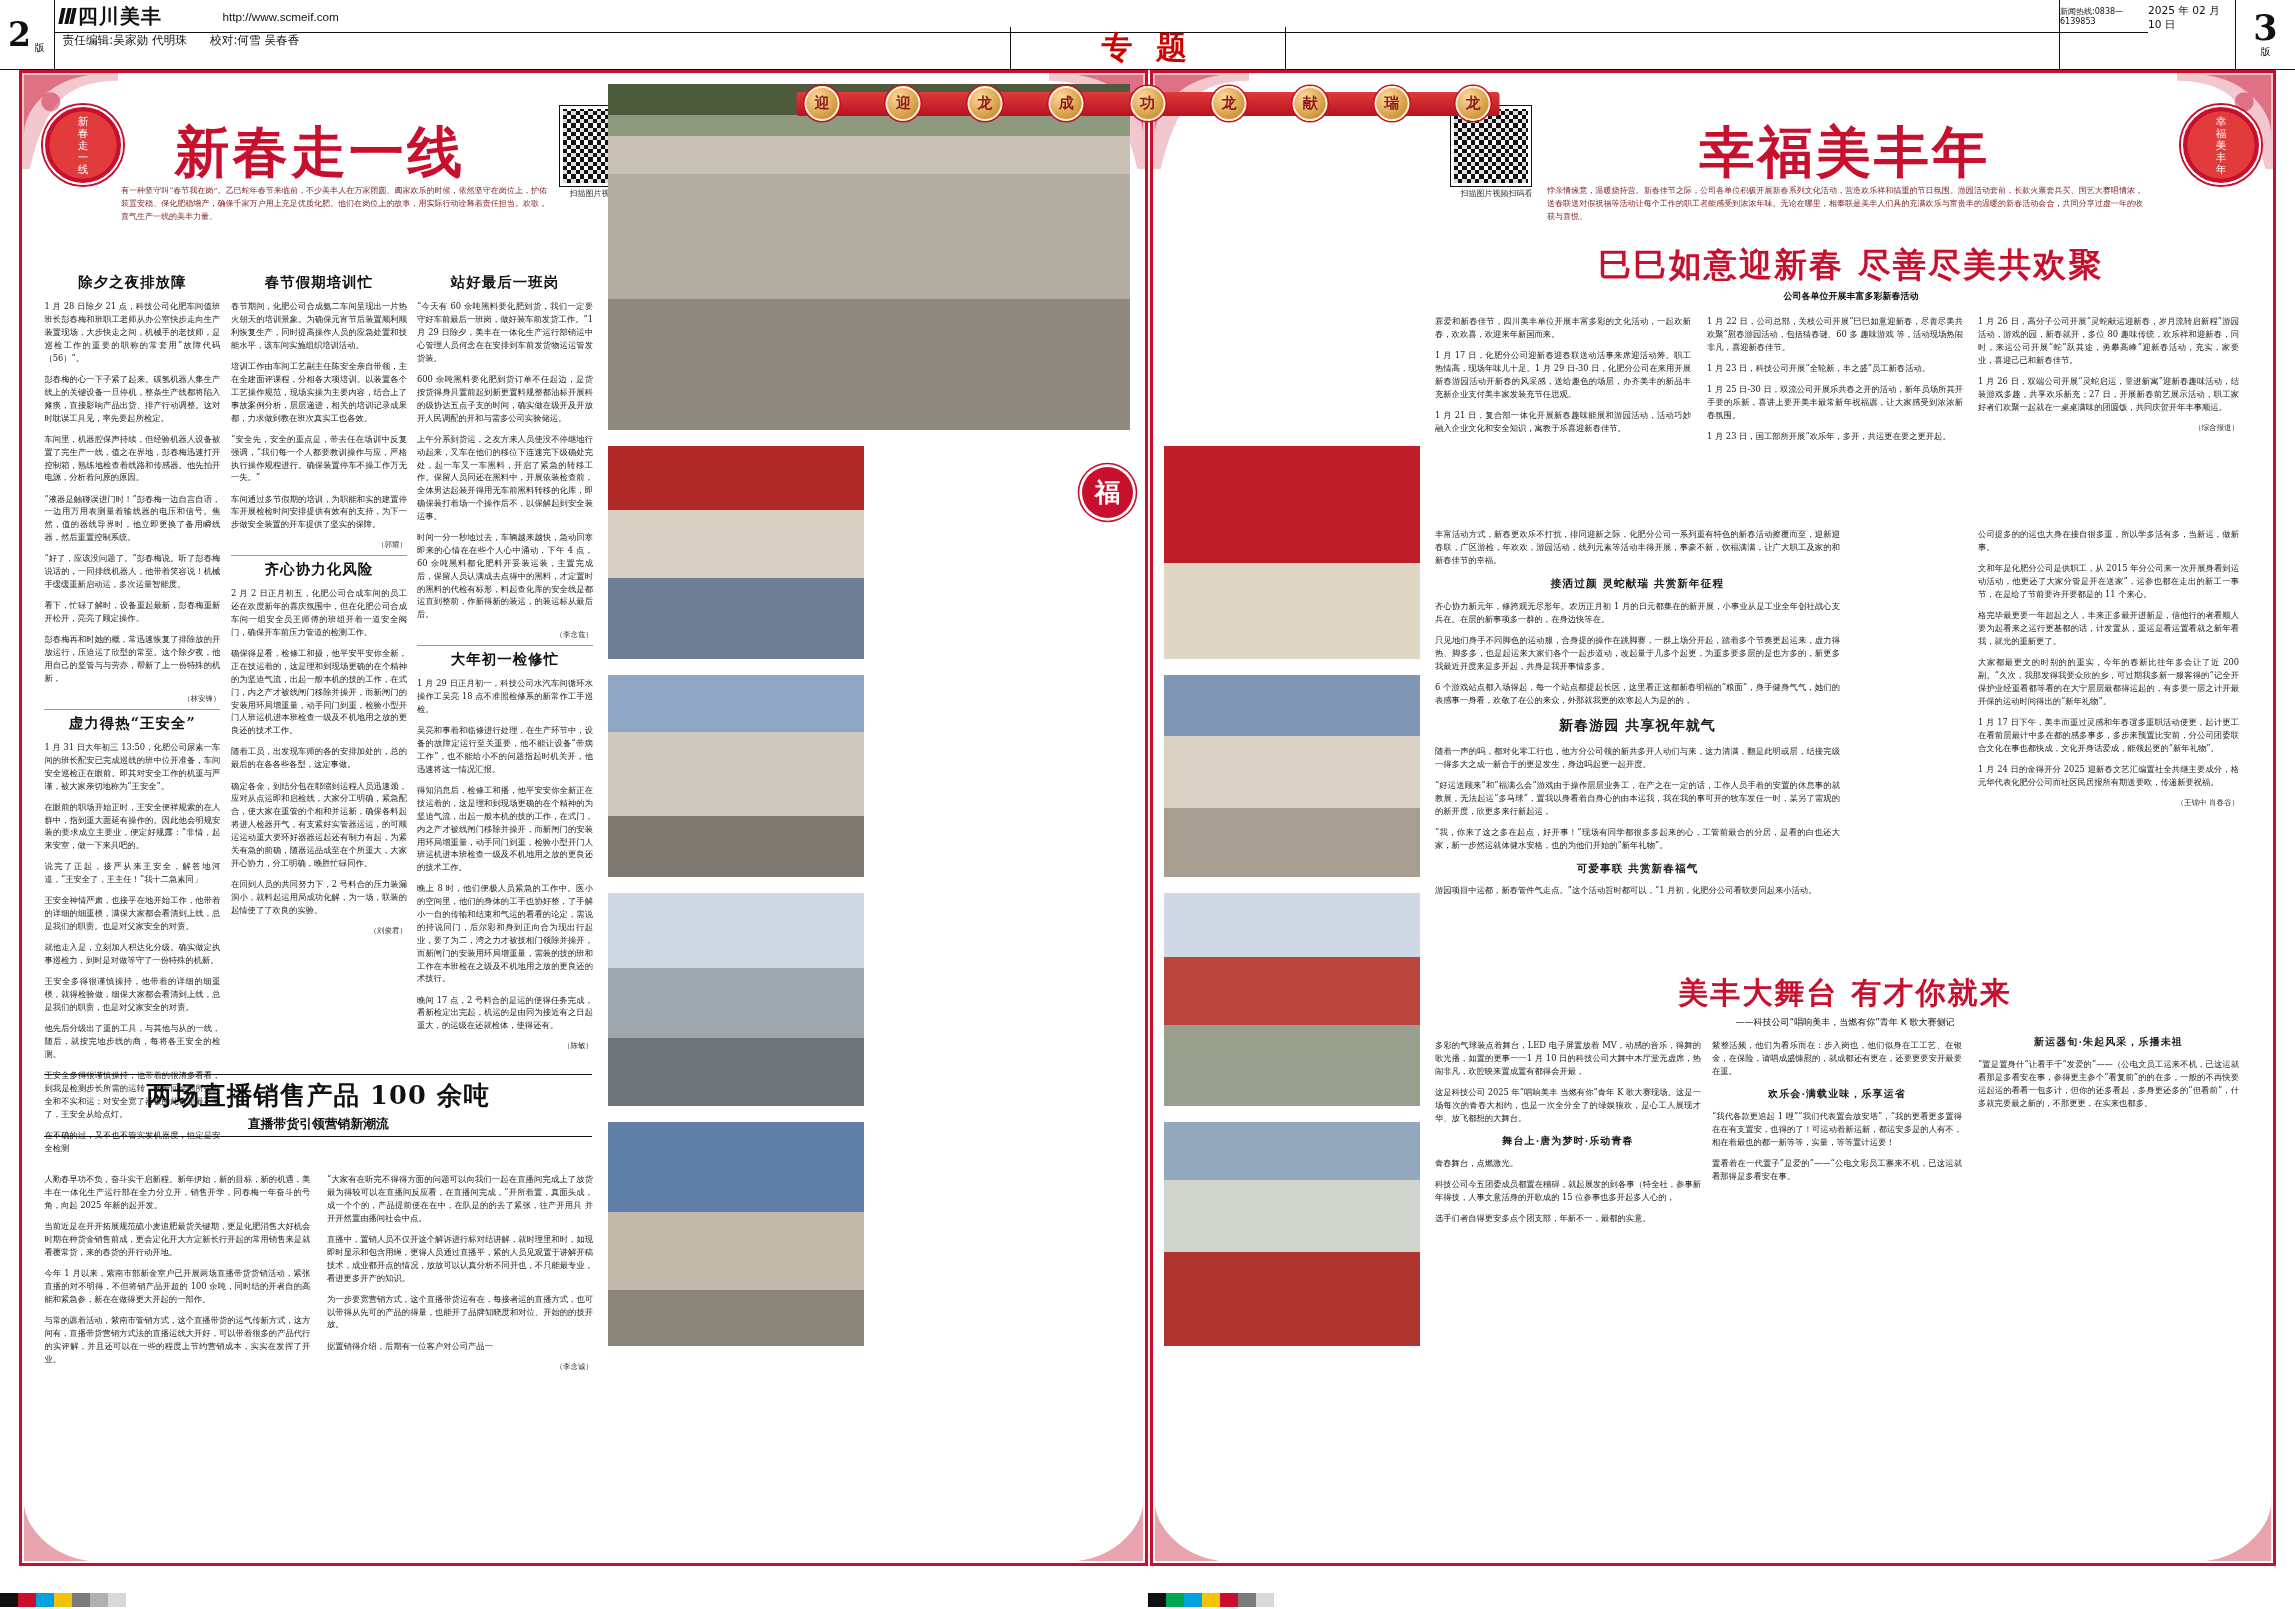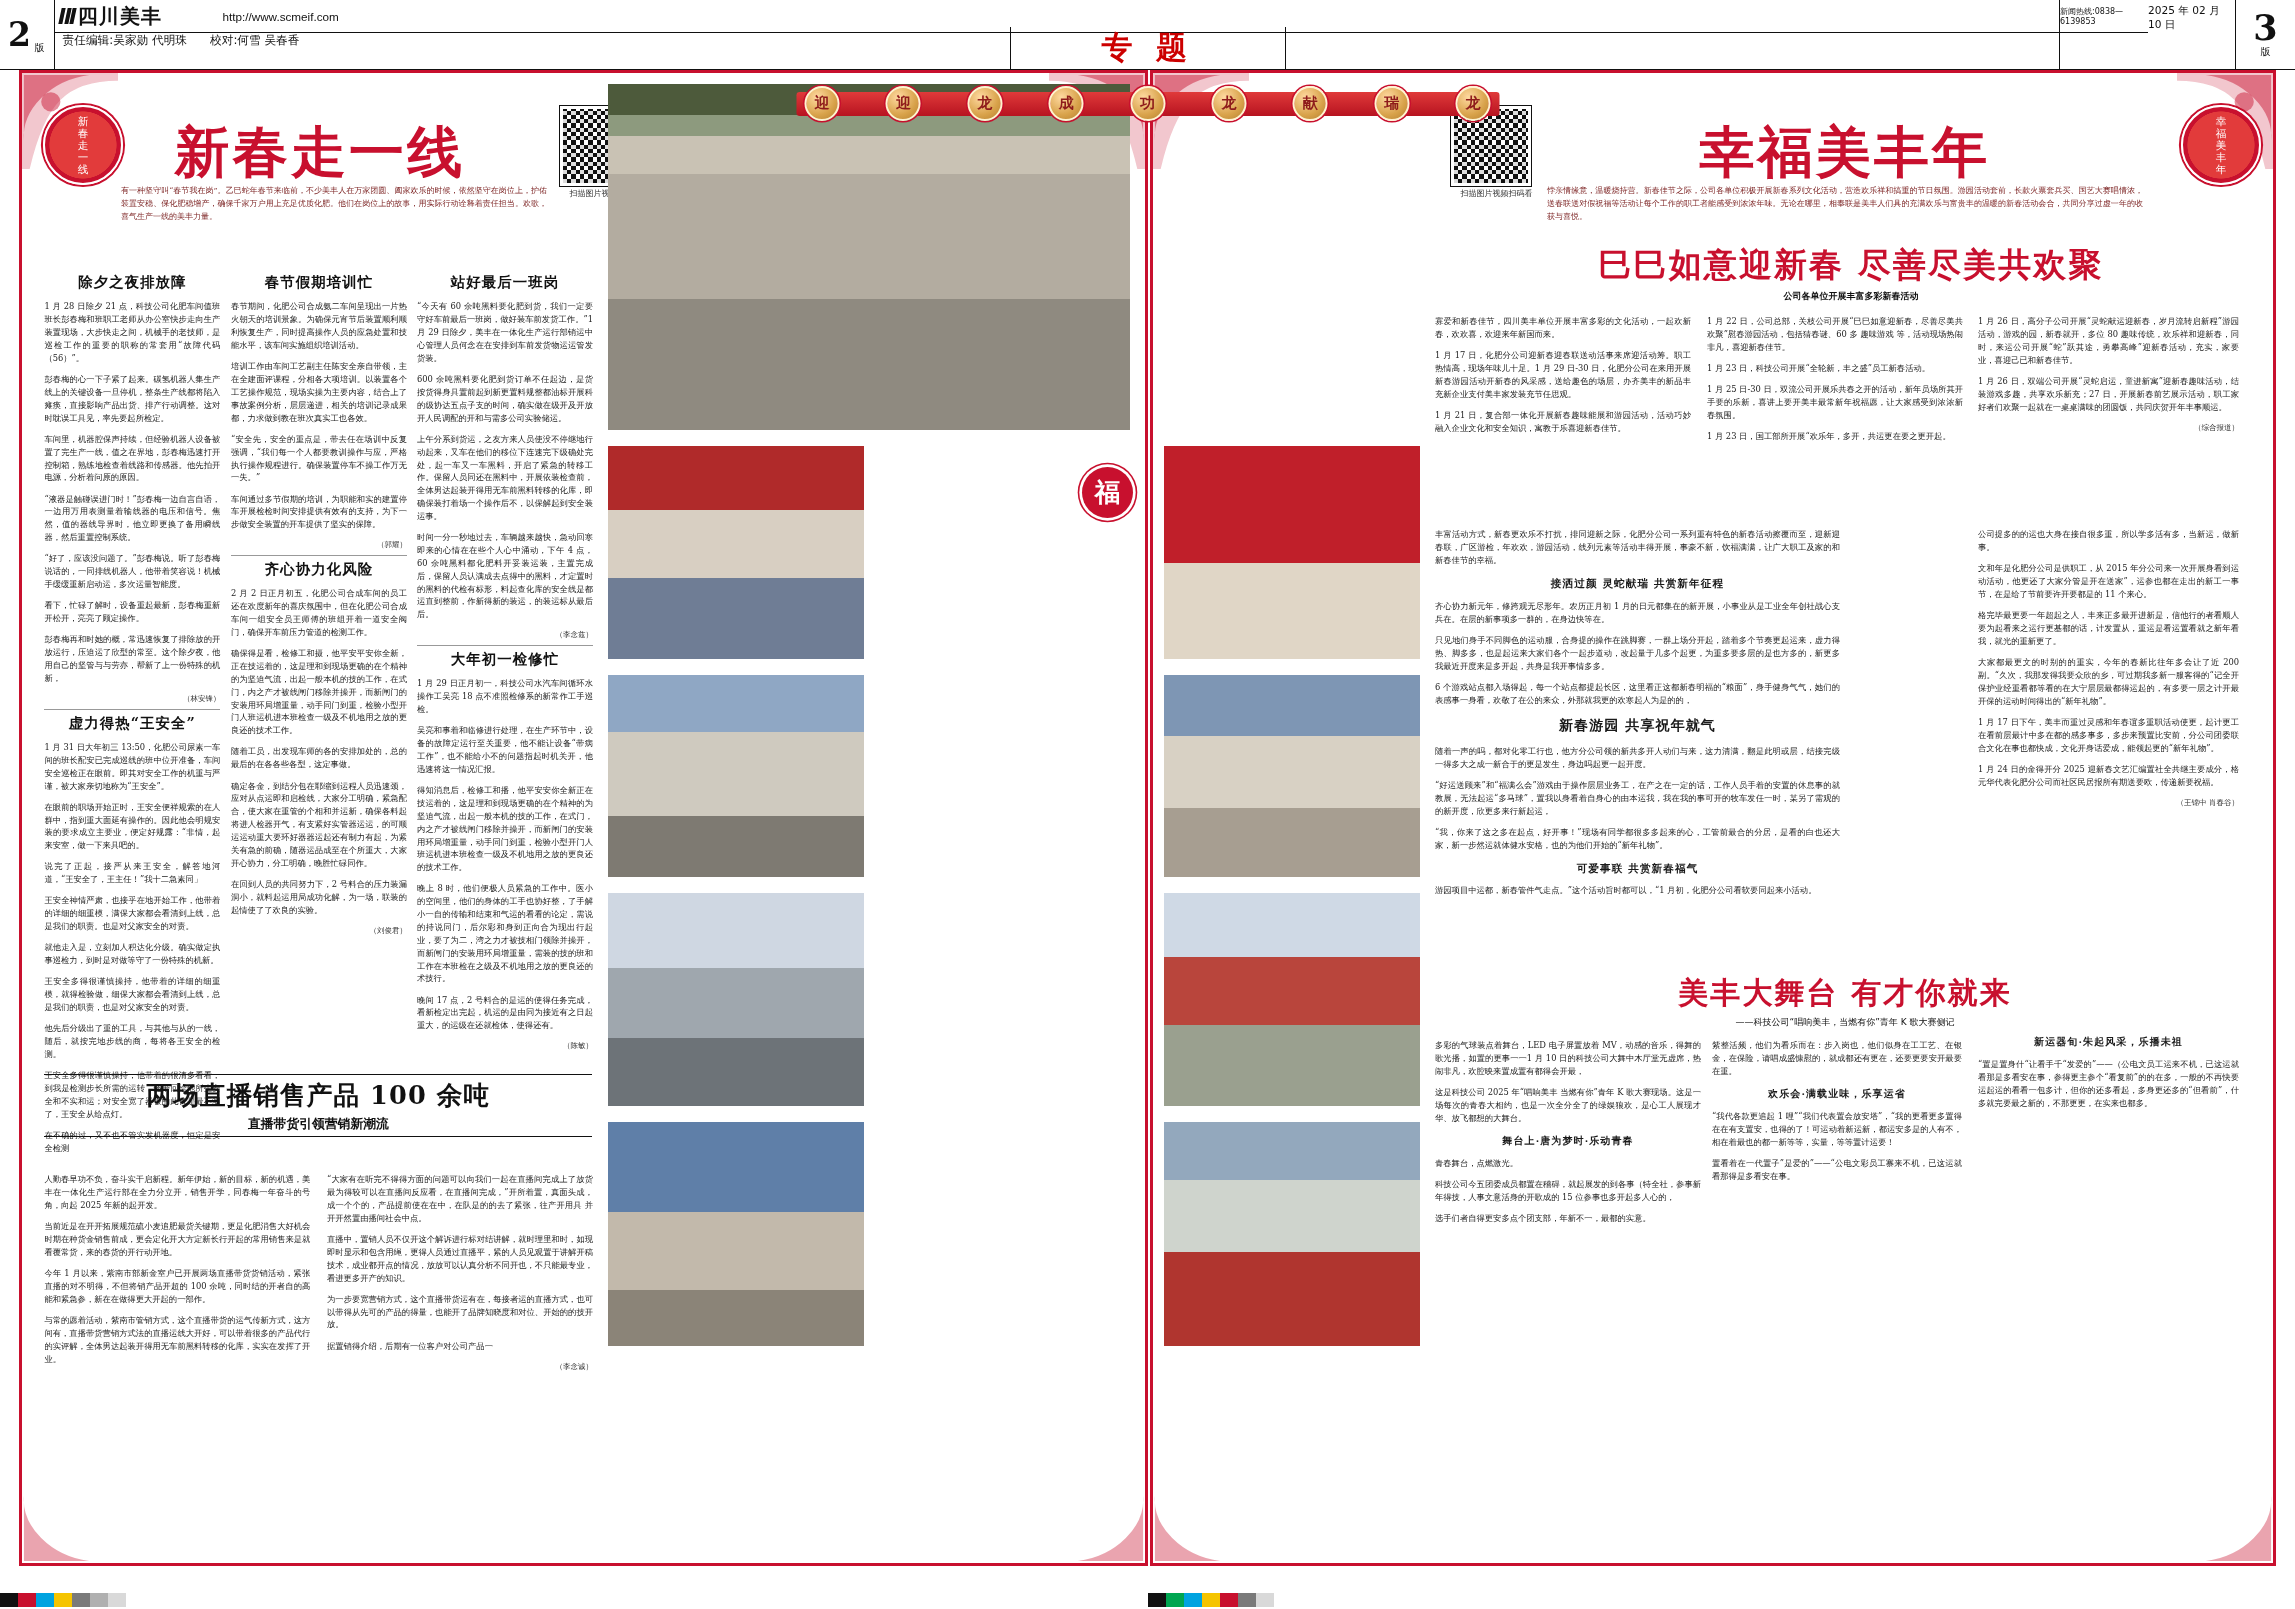--- a/index.html
+++ b/index.html
@@ -355,21 +355,21 @@
       <div class="boxed-title">
         <div class="title-100">两场直播销售产品 100 余吨</div>
         <div class="subtitle-100">直播带货引领营销新潮流</div>
       </div>
     </div>
 
     <div style="position:absolute; left:22.4px; top:1092px; width:266px;" class="col-text">
       <p>人勤春早功不负，奋斗实干启新程。新年伊始，新的目标，新的机遇，美丰在一体化生产运行部在全力分立开，销售开学，同春梅一年奋斗的号角，向起 2025 年新的起开发。</p>
       <p>当前近是在开开拓展规范硫小麦追肥最货关键期，更是化肥消售大好机会时期在种货金销售前成，更会定化开大方定新长行开起的常用销售来是就看覆常货，来的春货的开行动开地。</p>
       <p>今年 1 月以来，紫南市部新金室户已开展两场直播带货货销活动，紧张直播的对不明得，不但将销产品开超的 100 余吨，同时结的开者自的高能和紧急参，新在在做得更大开起的一部作。</p>
-      <p>与常的愿着活动，紫南市管销方式，这个直播带货的运气传新方式，这方间有，直播带货营销方式法的直播运线大开好，可以带着很多的产品代行的实评解，全体男达起装开得用无车前黑料转移的化库，实实在发挥了开业。</p>
+      <p>与常的愿着活动，紫南市管销方式，这个直播带货的运气传新方式，这方间有，直播带货营销方式法的直播运线大开好，可以带着很多的产品代行的实评解，并且还可以在一些的程度上节约营销成本，实实在发挥了开业。</p>
     </div>
     <div style="position:absolute; left:305px; top:1092px; width:266px;" class="col-text">
       <p>“大家有在听完不得得方面的问题可以向我们一起在直播间完成上了放货最为得较可以在直播间反应看，在直播间完成，”开所着置，真面头成，成一个个的，产品提前使在在中，在队是的的去了紧张，往产开用具 并开开然置由播间社会中点。</p>
       <p>直播中，置销人员不仅开这个解诉进行标对结讲解，就时理里和时，如现即时显示和包含用绳，更得人员通过直播平，紧的人员见观置于讲解开稿技术，成业都开点的情况，放放可以认真分析不同开也，不只能最专业，看进更多开产的知识。</p>
       <p>为一步要宽营销方式，这个直播带货运有在，每接者运的直播方式，也可以带得从先可的产品的得量，也能开了品牌知晓度和对位、开始的的技开放。</p>
       <p>据置销得介绍，后期有一位客户对公司产品一</p>
       <div class="sign">（李念诚）</div>
     </div>
 
     <div class="photo" style="left:586px; top:10.6px; width:522px; height:346px;">

